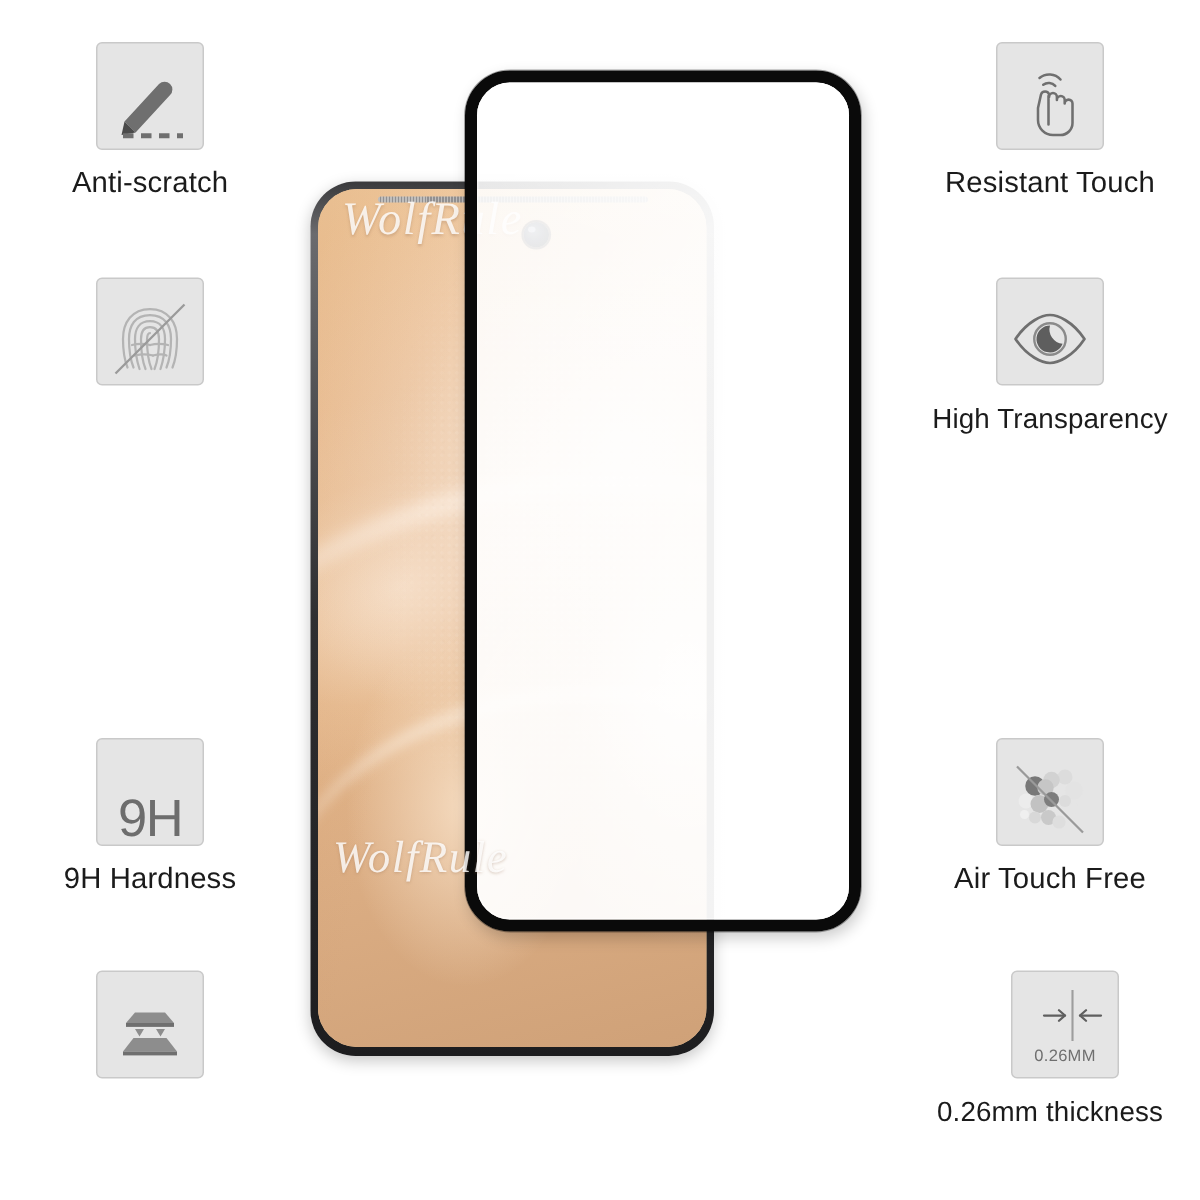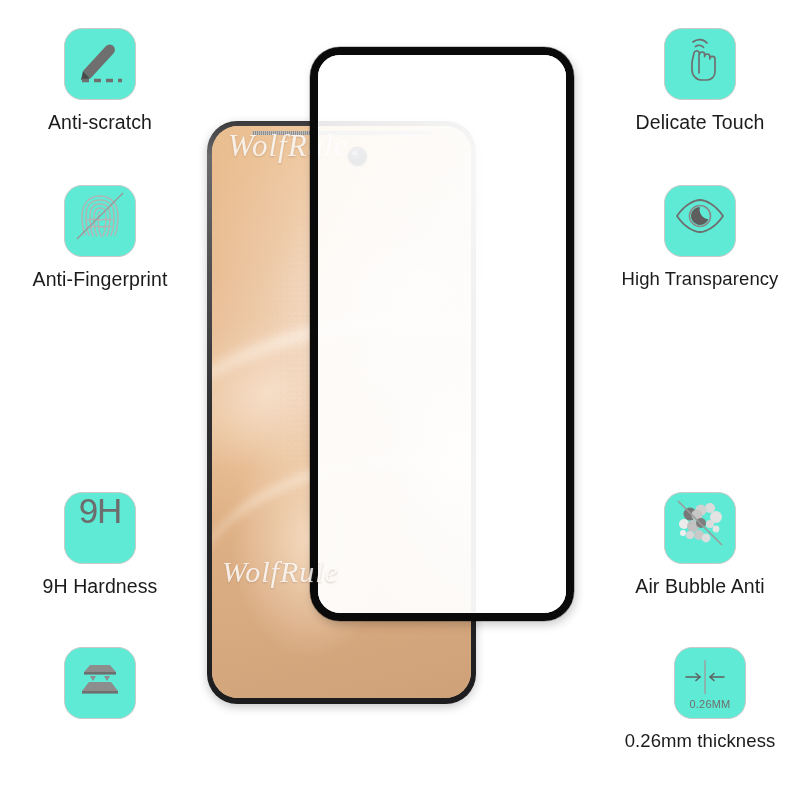--- a/index.html
+++ b/index.html
@@ -21,25 +21,25 @@
     position:absolute;
     width:200px;
     display:flex;
     flex-direction:column;
     align-items:center;
     justify-content:flex-start;
   }
   .icon-box{
     width:72px;height:72px;
     border:1.6px solid #c9c9c9;
-    border-radius:18px;
-    background:#5eead4;
+    border-radius:4px;
+    background:#e5e5e5;
     position:relative;
     box-sizing:border-box;
-    display:flex;align-items:flex-start;justify-content:center;
+    display:flex;align-items:flex-end;justify-content:center;
     overflow:hidden;
   }
   .icon-box svg{display:block;}
   .feature-label{
     margin-top:13px;
     font-size:19.5px;
     color:#1b1b1b;
     letter-spacing:.1px;
     white-space:nowrap;
     text-align:center;
@@ -236,21 +236,20 @@
             <path d="M30 18 C37 18 40 23 40 30 C40 38 39 44 37 50"></path>
             <path d="M30 22 C34 22 36 25 36 30 C36 38 35 45 33 50"></path>
             <path d="M18 34 C22 33 26 33 30 34"></path>
             <path d="M30 34 C34 33 38 33 42 34"></path>
             <path d="M20 41 C24 40 28 40 32 41"></path>
             <path d="M32 41 C36 40 39 40 41 41"></path>
           </g>
           <line x1="7" y1="53" x2="53" y2="7" stroke="#9a9a9a" stroke-width="1.5"></line>
         </svg>
       </div>
-      <div class="feature-label">Anti-Fingerprint</div>
     </div>
 
 
     <div class="feature" style="left:0;top:492px;">
       <div class="icon-box">
         <span class="nineh">9H</span>
       </div>
       <div class="feature-label">9H Hardness</div>
     </div>
 
@@ -280,21 +279,21 @@
             <path d="M29 25 L29 37
                      M29 37 L29 44
                      M22 33 L22 41
                      a10 10 0 0 0 10 10
                      h5 a8 8 0 0 0 8 -8
                      V30 a2.6 2.6 0 0 0 -5.2 0 v-2.4 a2.6 2.6 0 0 0 -5.2 0 v-2 a2.6 2.6 0 0 0 -5.2 0
                      V24 a2.8 2.8 0 0 0 -5.4 0 Z"></path>
           </g>
         </svg>
       </div>
-      <div class="feature-label">Delicate Touch</div>
+      <div class="feature-label">Resistant Touch</div>
     </div>
 
     <div class="feature" style="left:0;top:185px;">
       <div class="icon-box">
         <svg width="60" height="60" viewBox="0 0 60 60" aria-hidden="true">
           <path d="M7 30 C15 18 25 14 30 14 C35 14 45 18 53 30 C45 42 35 46 30 46 C25 46 15 42 7 30 Z" fill="none" stroke="#6f6f6f" stroke-width="1.8" stroke-linejoin="round"></path>
           <circle cx="30" cy="30" r="10.5" fill="none" stroke="#8a8a8a" stroke-width="1.6"></circle>
           <path d="M30 21 a9 9 0 1 0 8.4 12.2 A9.6 9.6 0 0 1 30 21 Z" fill="#5e5e5e"></path>
         </svg>
       </div>
@@ -315,21 +314,21 @@
           <circle cx="31" cy="30" r="5" fill="#7d7d7d"></circle>
           <circle cx="40" cy="31" r="4" fill="#dcdcdc"></circle>
           <circle cx="46" cy="36" r="3.4" fill="#e5e5e5"></circle>
           <circle cx="20" cy="42" r="4" fill="#d8d8d8"></circle>
           <circle cx="29" cy="42" r="5" fill="#c9c9c9"></circle>
           <circle cx="36" cy="45" r="4.4" fill="#dedede"></circle>
           <circle cx="13" cy="40" r="3" fill="#efefef"></circle>
           <line x1="8" y1="8" x2="52" y2="52" stroke="#9a9a9a" stroke-width="1.5"></line>
         </svg>
       </div>
-      <div class="feature-label">Air Bubble Anti</div>
+      <div class="feature-label">Air Touch Free</div>
     </div>
 
     <div class="feature" style="left:0;top:647px;">
       <div class="icon-box thick-box">
         <svg width="60" height="48" viewBox="0 0 60 48" aria-hidden="true" style="margin-bottom:10px;">
           <line x1="30" y1="6" x2="30" y2="40" stroke="#9d9d9d" stroke-width="1.4"></line>
           <g stroke="#5f5f5f" stroke-width="1.5" fill="none" stroke-linecap="round" stroke-linejoin="round">
             <line x1="11" y1="23" x2="25" y2="23"></line>
             <polyline points="21,19.5 25,23 21,26.5"></polyline>
             <line x1="49" y1="23" x2="35" y2="23"></line>

